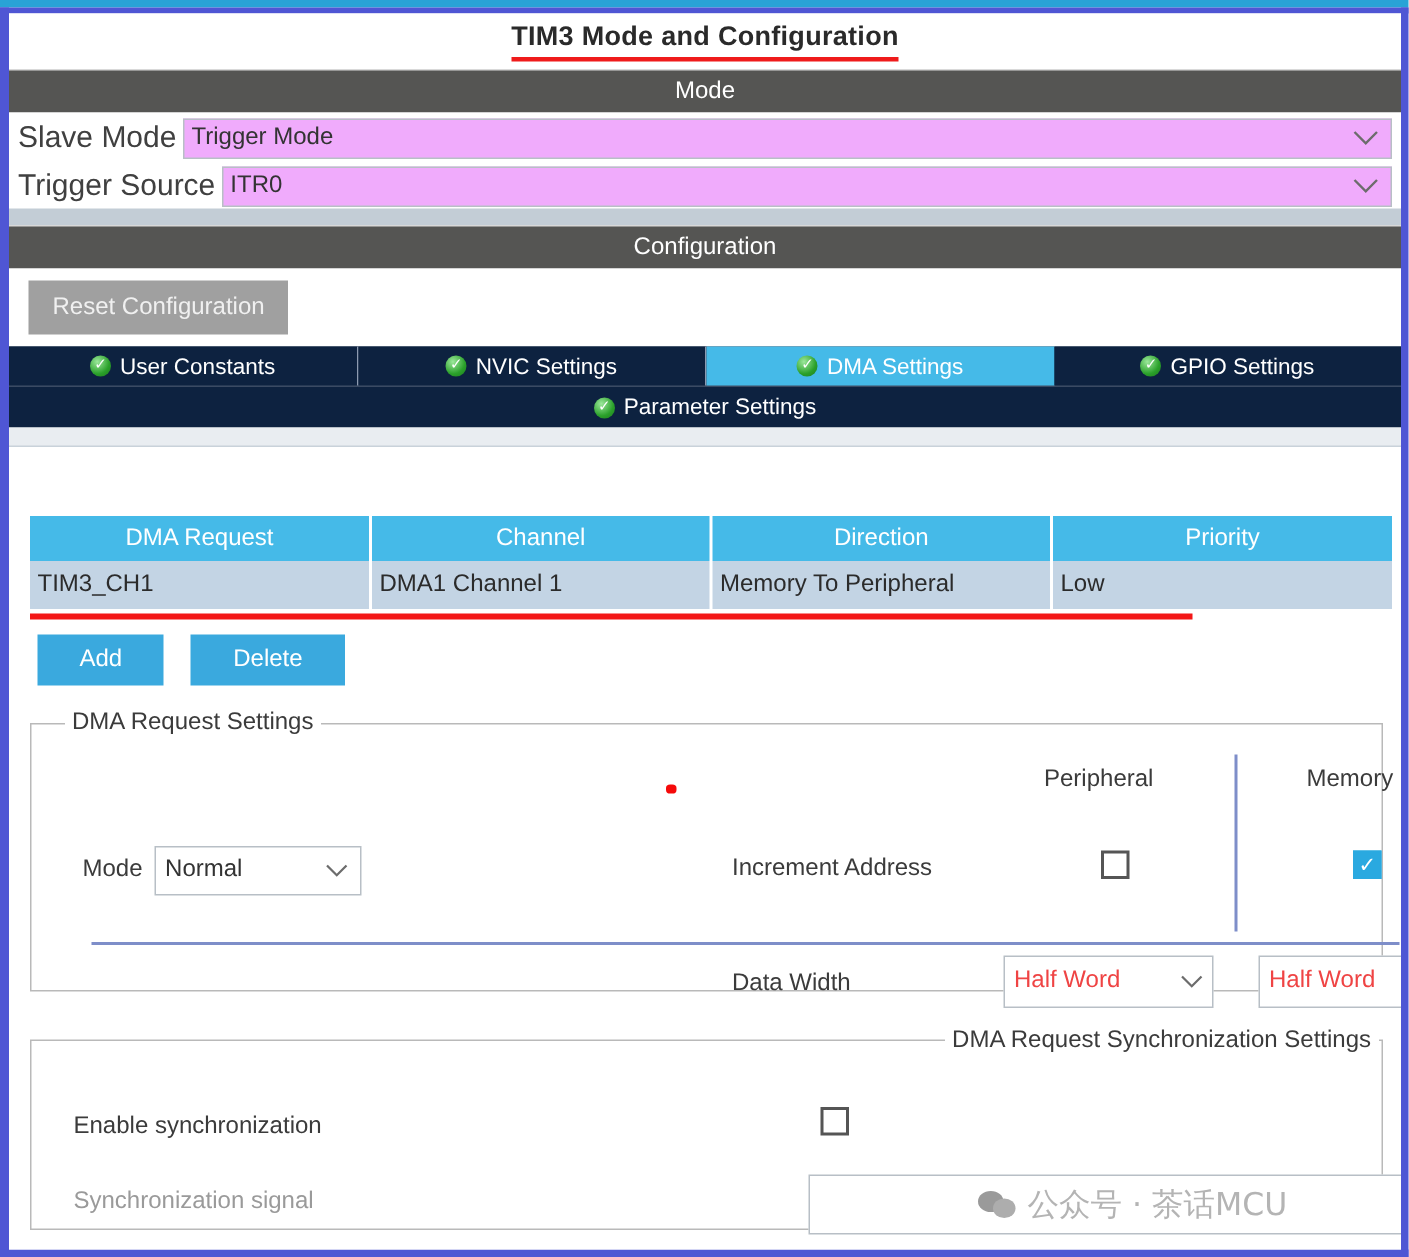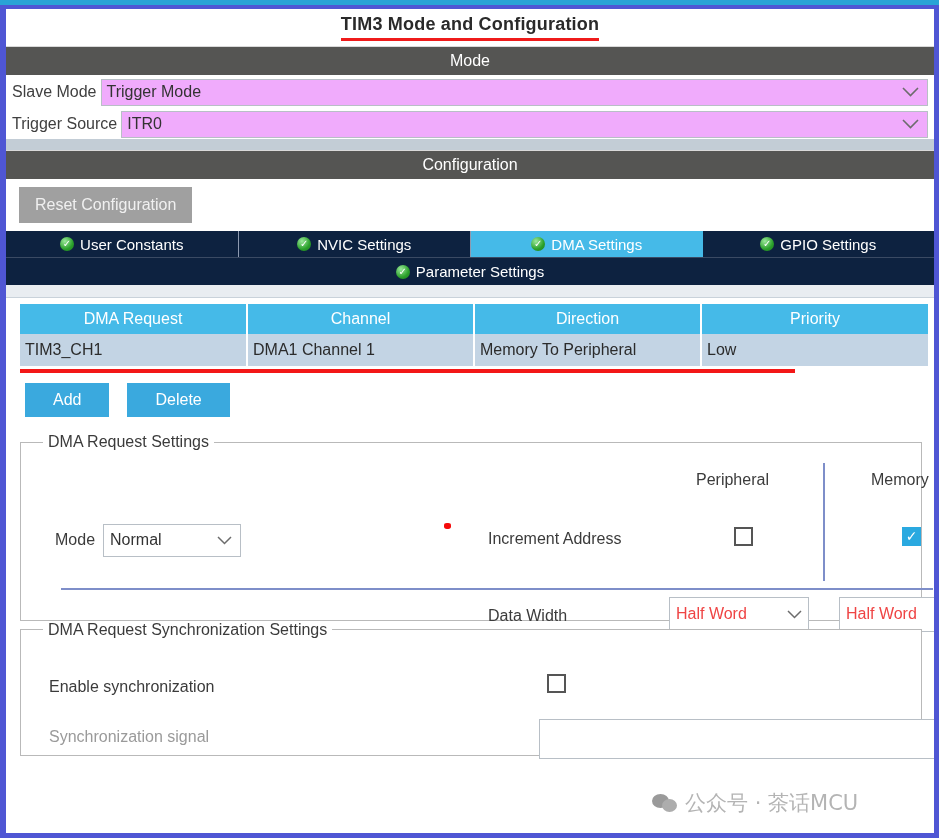--- a/index.html
+++ b/index.html
@@ -31,21 +31,21 @@
   .section-bar{
     height:28px;background:#555553;color:#fff;font-size:16px;
     display:flex;align-items:center;justify-content:center;
     border-top:1px solid #d9d9d9;
   }
   .sep-grey{height:11px;background:#c3cdd6;}
 
   
   .mode-area{padding:0;background:#fff;}
   .field-row{display:flex;align-items:center;height:32px;padding:2px 6px 0 6px;box-sizing:border-box;}
-  .field-label{font-size:16px;color:#404040;white-space:nowrap;padding-right:4px;}
+  .field-label{font-size:20px;color:#404040;white-space:nowrap;padding-right:4px;}
   .combo{
     flex:1;height:27px;border:1px solid #b8bfc6;background:#f0abfc;
     display:flex;align-items:center;justify-content:space-between;
     padding:0 8px 0 5px;box-sizing:border-box;font-size:16px;color:#333;
   }
   .chev{color:#6c6c6c;font-size:15px;line-height:1;}
   .chev svg{display:block;}
 
   
   .reset-area{height:52px;background:#fff;display:flex;align-items:center;padding-left:13px;}
@@ -71,21 +71,21 @@
   }
   .subtab{
     height:27px;background:#0d2240;color:#fff;font-size:15px;
     display:flex;align-items:center;justify-content:center;gap:6px;
     border-top:1px solid #3a4a63;
   }
   .sep-grey2{height:12px;background:#e9edf1;border-bottom:1px solid #c9d2da;}
 
   
   .tbl-wrap{padding:6px 6px 0 14px;background:#fff;}
-  .tbl{width:100%;border-collapse:collapse;table-layout:fixed;}
+  .tbl{width:100%;border-collapse:collapse;table-layout:fixed;margin-top:40px;}
   .tbl th{
     background:#45bae8;color:#fff;font-weight:normal;font-size:16px;
     height:28px;text-align:center;border-right:2px solid #fff;
   }
   .tbl th:last-child{border-right:none;}
   .tbl td{
     background:#c3d4e4;color:#2b2b2b;font-size:16px;height:30px;
     text-align:left;padding-left:5px;border-right:2px solid #fff;
   }
   .tbl td:last-child{border-right:none;}
@@ -302,21 +302,21 @@
         <div class="dw-m">
           <div class="dw-combo">
             <span>Half Word</span>
 
           </div>
         </div>
 
       </div>
     </fieldset>
 
-    <fieldset class="group" style="height:118px;margin-top:0;">
+    <fieldset class="group" style="height:118px;margin-top:24px;text-align:right;">
       <legend>DMA Request Synchronization Settings</legend>
       <div class="grp-body">
         <div class="sync-row">Enable synchronization</div>
         <div class="cbox sync-cb"></div>
 
         <div class="sync-lbl2">Synchronization signal</div>
         <div class="sync-combo">
           
         </div>
       </div>

